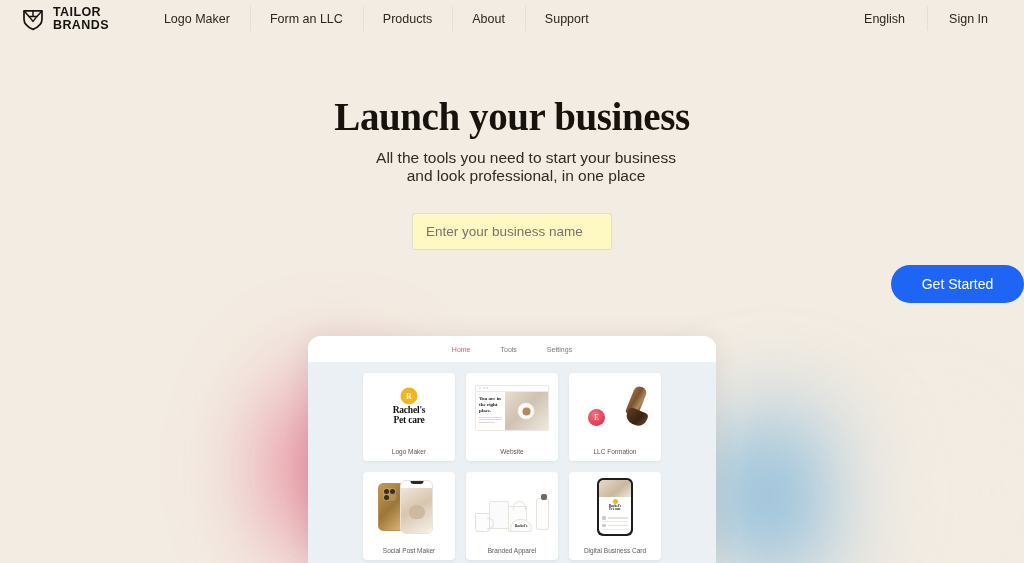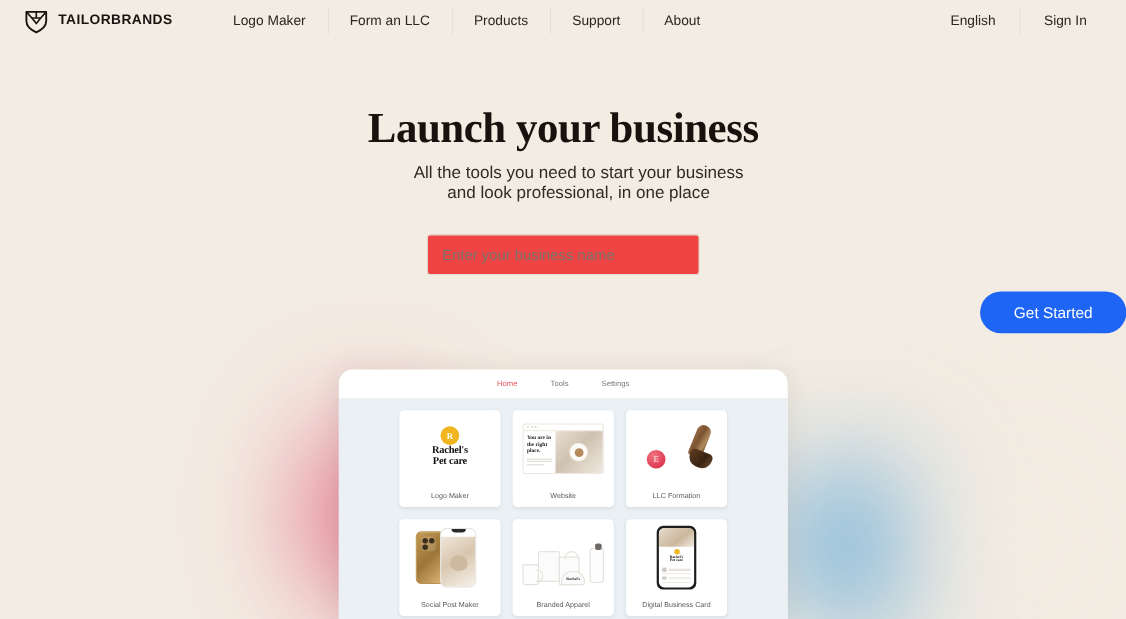--- a/index.html
+++ b/index.html
@@ -14,21 +14,21 @@
 
   
   .nav {
     position: absolute; top: 0; left: 0; width: 1024px; height: 37px;
     display: flex; align-items: center;
     background: #f3ece2;
     z-index: 40;
   }
   .logo { display: flex; align-items: center; gap: 7px; margin-left: 20px; }
   .logo-mark { width: 26px; height: 26px; flex: 0 0 26px; }
-  .logo-text { display: flex; flex-direction: row; line-height: 1.0; }
+  .logo-text { display: flex; flex-direction: column; line-height: 1.0; }
   .logo-text span {
     font-size: 12.5px; font-weight: 700; letter-spacing: 0.4px; color: #16130f;
     font-family: "Liberation Sans", sans-serif;
   }
   .nav-links { display: flex; align-items: center; margin-left: 35px; height: 37px; }
   .nav-link {
     font-size: 12.5px; color: #2b2620; padding: 0 20px;
     height: 37px; display: flex; align-items: center;
     position: relative; cursor: pointer; white-space: nowrap;
   }
@@ -56,22 +56,22 @@
     margin-top: 11px;
     font-size: 15.5px;
     line-height: 1.17;
     color: #2f2a24;
     padding-left: 28px;
   }
   .subhead .s2 { display: block; }
 
   .field-wrap { margin-top: 28px; display: flex; justify-content: center; }
   .biz-input {
-    width: 248px; height: 37px;
-    background: #ef4444;
+    width: 200px; height: 37px;
+    background: #fef9c3;
     border: 1px solid #e2dbd0;
     border-radius: 3px;
     padding: 0 13px;
     font-size: 13.5px;
     color: #2b2620;
     font-family: "Liberation Sans", sans-serif;
     outline: none;
   }
   .biz-input::placeholder { color: #78726a; }
 
@@ -343,22 +343,22 @@
       <span class="logo-text">
         <span>TAILOR</span>
         <span>BRANDS</span>
       </span>
     </a>
 
     <div class="nav-links">
       <a class="nav-link">Logo Maker</a>
       <a class="nav-link">Form an LLC</a>
       <a class="nav-link">Products</a>
+      <a class="nav-link">About</a>
       <a class="nav-link">Support</a>
-      <a class="nav-link">About</a>
     </div>
 
     <div class="nav-right">
       <a class="nav-link">English</a>
       <a class="nav-link">Sign In</a>
     </div>
   </nav>
 
   <div class="glow glow-pink"></div>
   <div class="glow glow-blue"></div>

